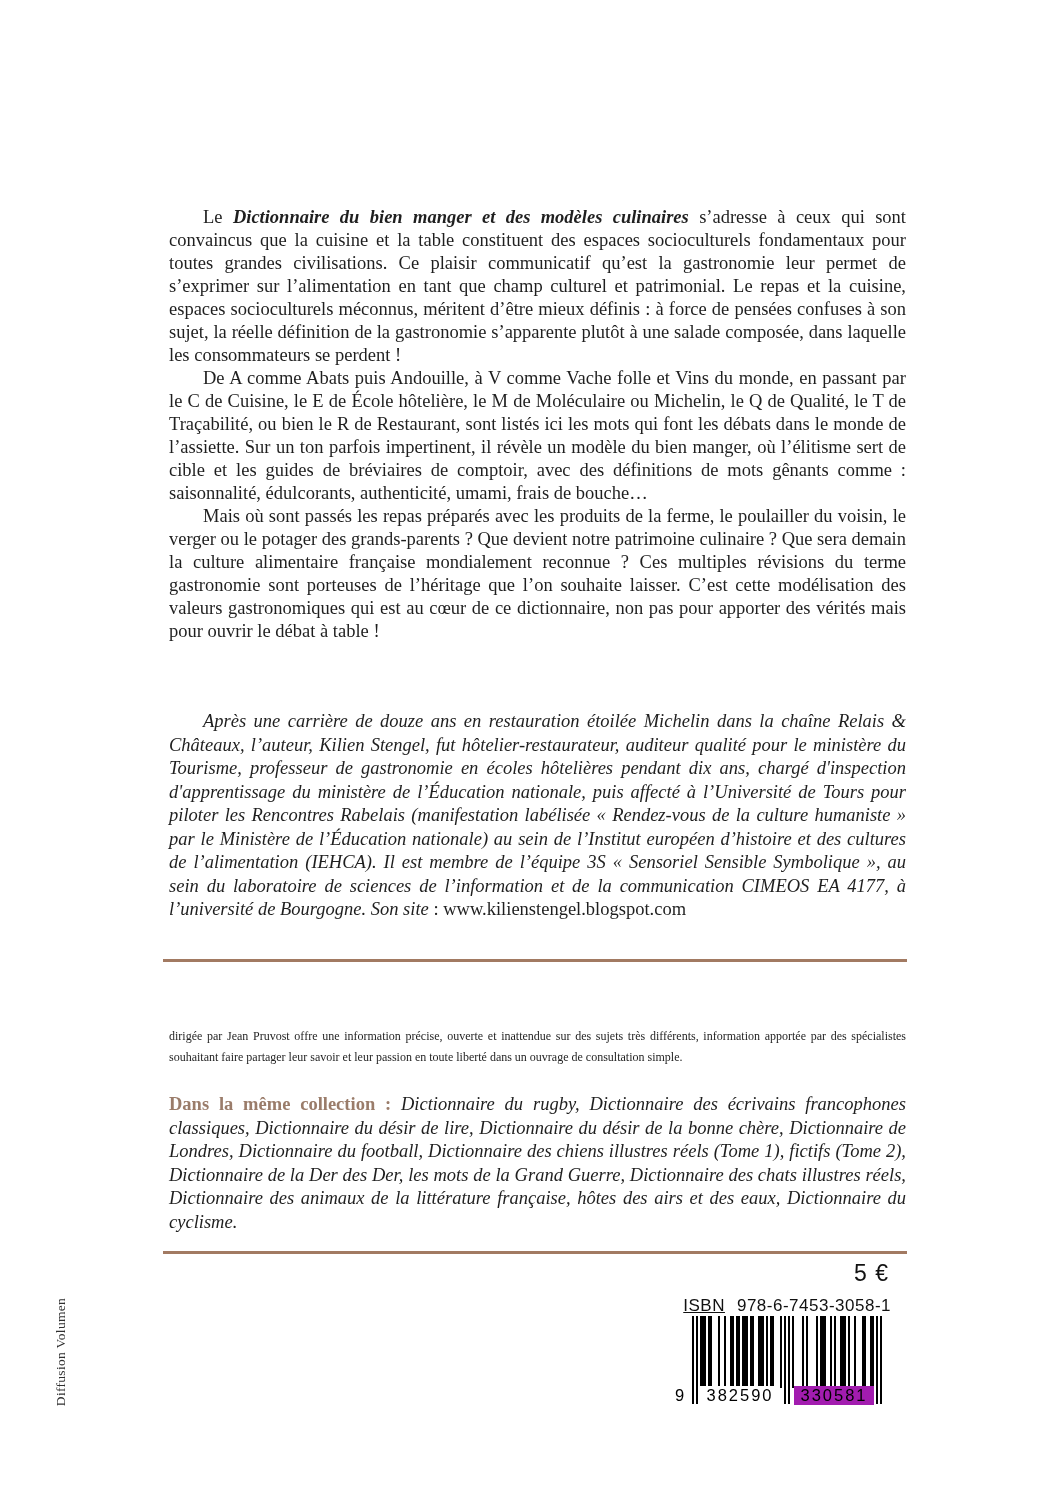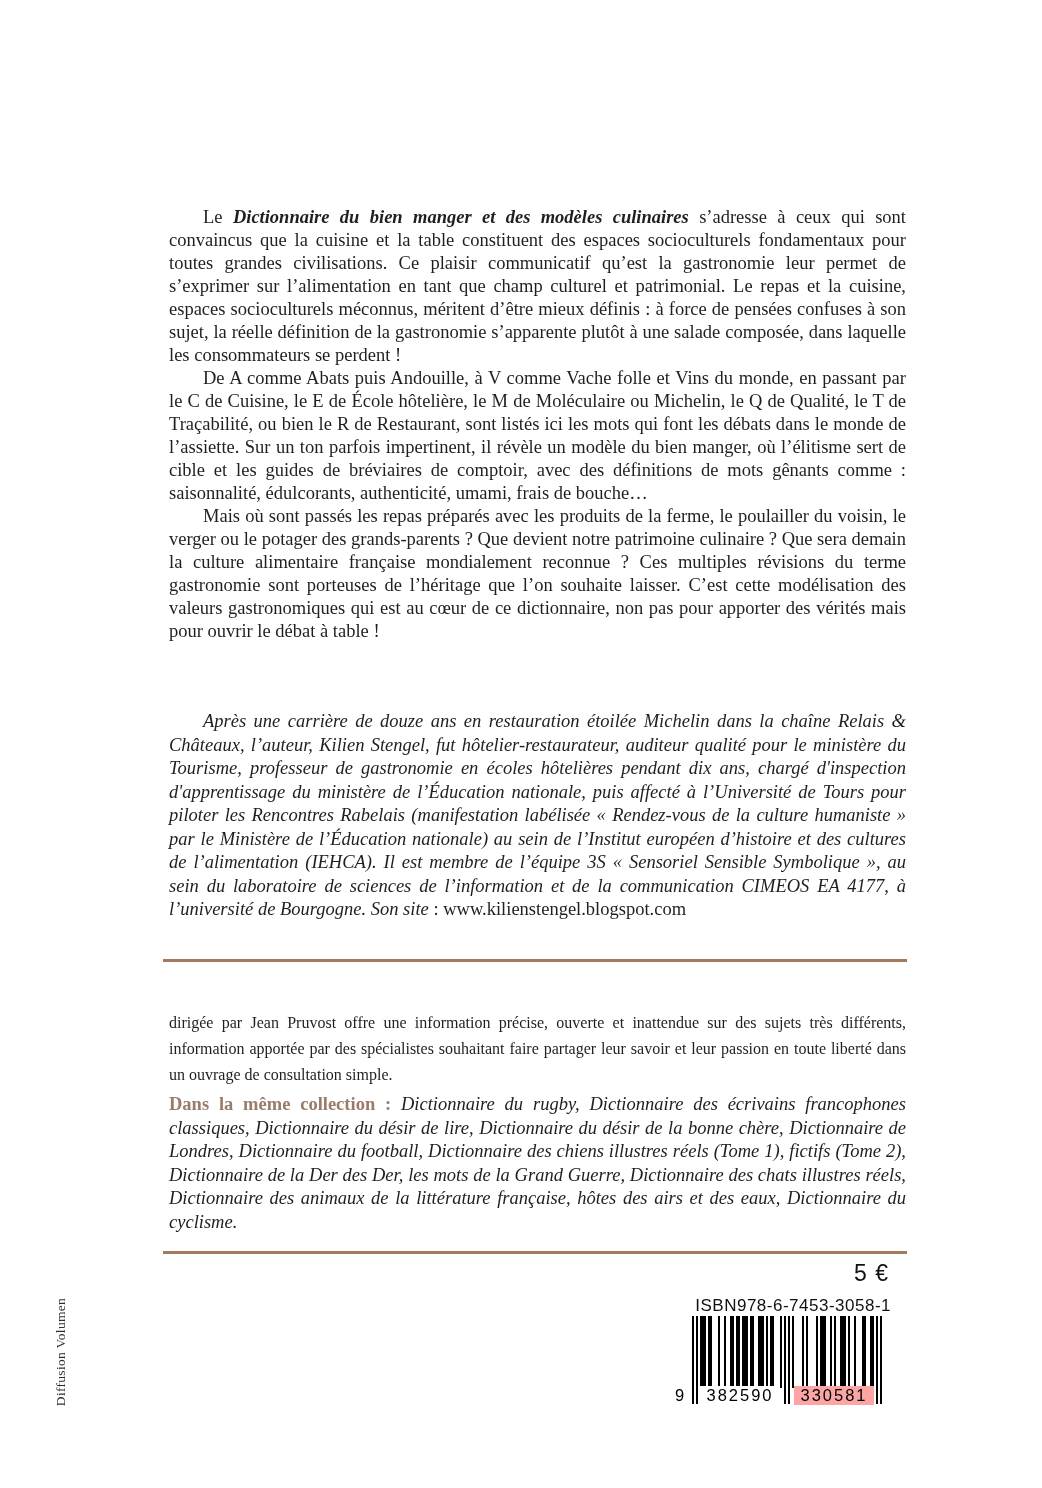--- a/index.html
+++ b/index.html
@@ -42,52 +42,52 @@
   .rule-bottom{top:1251px;}
   
   .collection-heading{
     top:971px;
     font-size:27px;letter-spacing:1.6px;
     color:var(--accent);
     white-space:nowrap;
   }
   .collection-intro{top:1010px;}
   .collection-intro p{
-    font-size:16px;line-height:26px;text-align:justify;
+    font-size:12px;line-height:21px;text-align:justify;margin-top:16px;
   }
   .same-collection{top:1093px;}
   .same-collection p{
     font-size:18.5px;line-height:23.5px;text-align:justify;
     font-style:italic;
   }
   
   .price{
     position:absolute;top:1260px;right:153px;
     font-family:"Liberation Sans","DejaVu Sans",sans-serif;
     font-size:23px;letter-spacing:1px;color:#111;
   }
   .isbn-line{
     position:absolute;top:1296px;right:151px;
     font-family:"Liberation Sans","DejaVu Sans",sans-serif;
     font-size:17px;letter-spacing:.5px;color:#111;
     white-space:nowrap;
   }
-  .isbn-line .isbn-label{}
+  .isbn-line .isbn-label{margin-right:12px;text-decoration:underline;}
   .barcode{
     position:absolute;left:692px;top:1316px;width:192px;height:104px;
   }
   .barcode svg{display:block;}
   .barcode-digits{
     position:absolute;top:68px;left:0;width:190px;height:22px;
     font-family:"Liberation Sans","DejaVu Sans",sans-serif;
     font-size:16.5px;color:#000;
   }
   .bd-first{position:absolute;left:-17px;top:2px;}
   .bd-left{position:absolute;left:8px;top:2px;width:80px;text-align:center;letter-spacing:2px;background:#fff;}
-  .bd-right{position:absolute;left:102px;top:2px;width:80px;text-align:center;letter-spacing:2px;background:#fca5a5;}
+  .bd-right{position:absolute;left:102px;top:2px;width:80px;text-align:center;letter-spacing:2px;background:#a21caf;}
   .brand{
     position:absolute;left:172px;top:1391px;
     font-size:18.5px;letter-spacing:2.8px;
     color:var(--accent);
     white-space:nowrap;
   }
   .distributor{
     position:absolute;left:61px;top:1352px;
     transform:translate(-50%,-50%) rotate(-90deg);
     white-space:nowrap;

